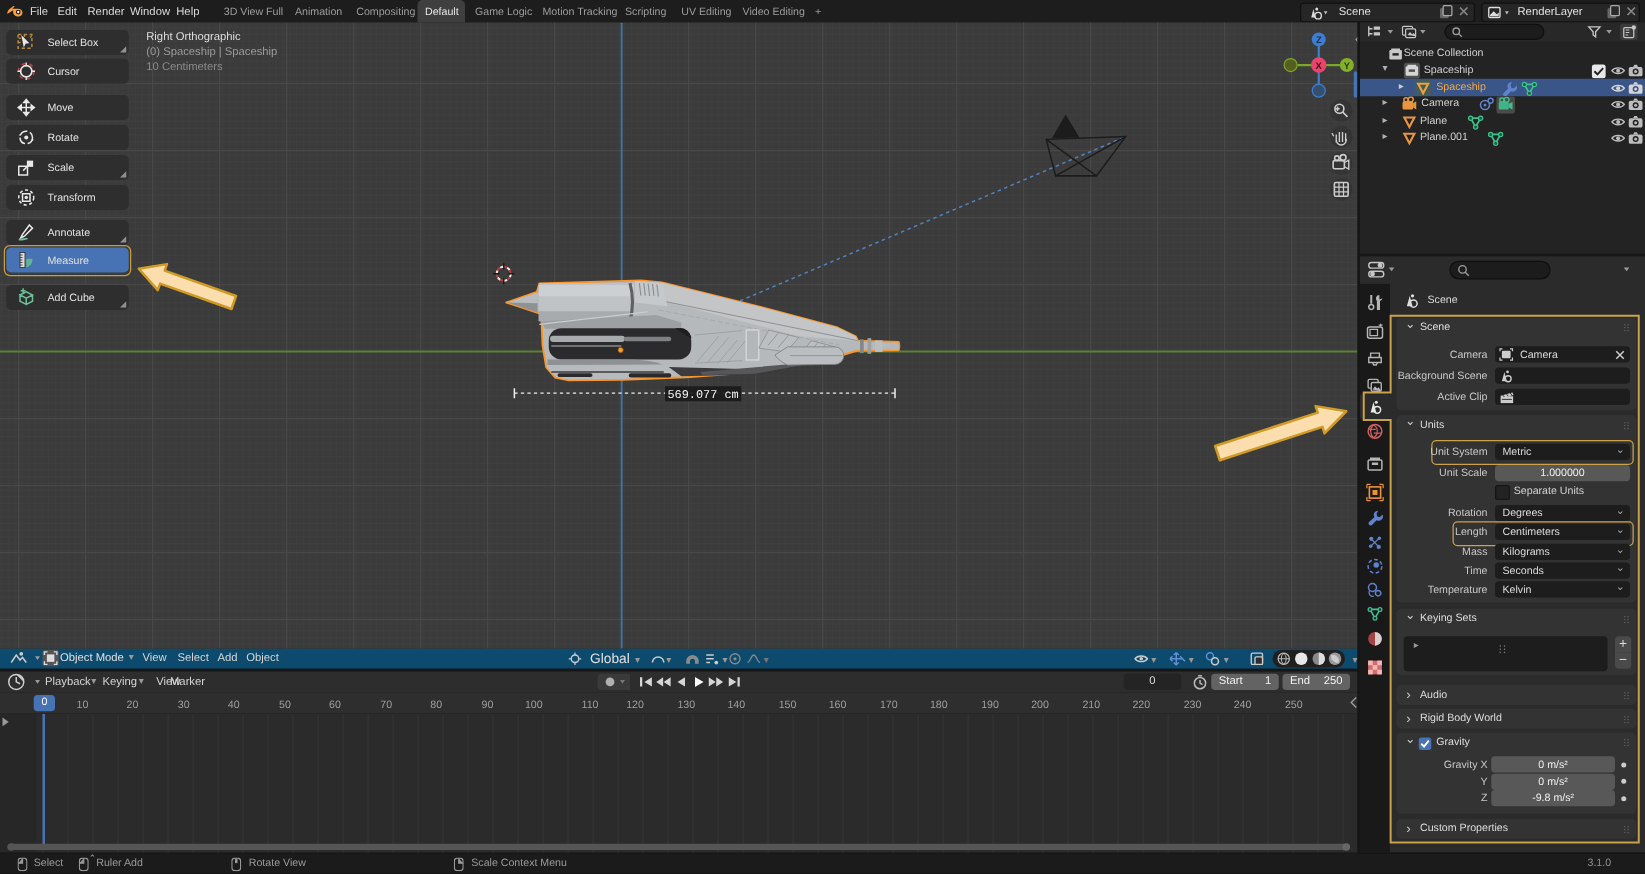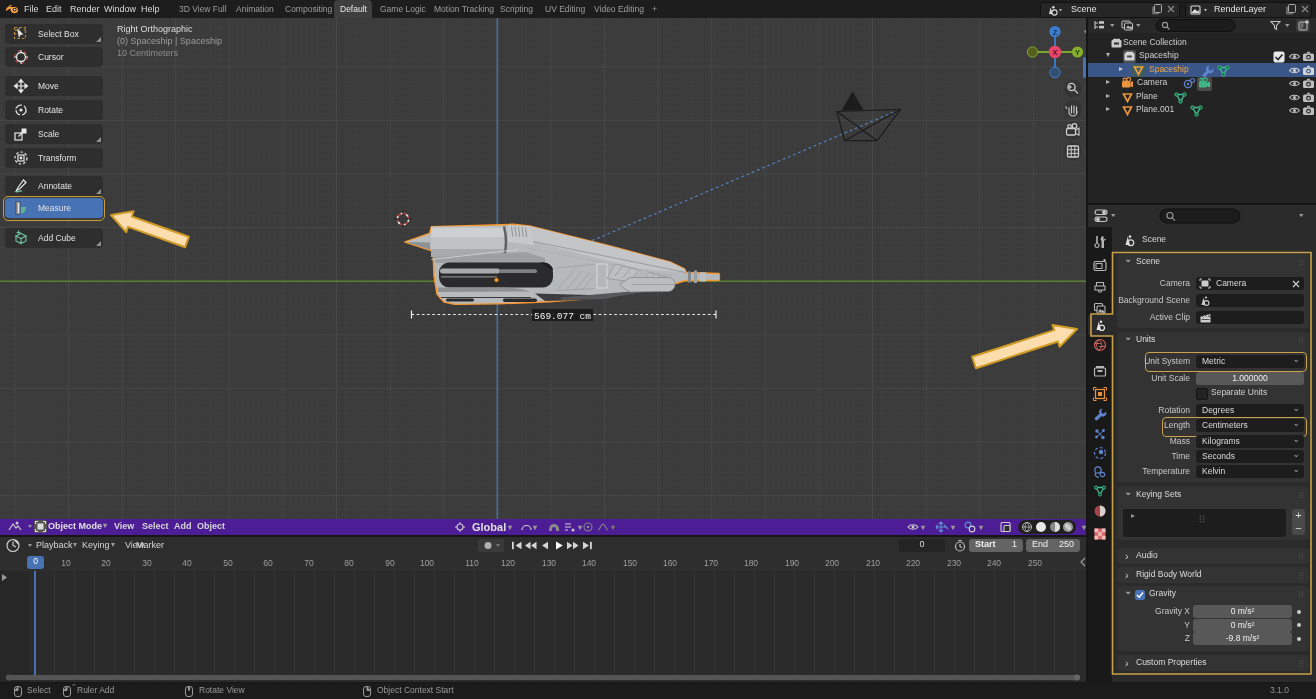--- a/index.html
+++ b/index.html
@@ -15,21 +15,21 @@
   #tab-pill{position:absolute;left:334px;top:0px;width:38px;height:18px;background:#3f3f3f;border-radius:4px 4px 0 0;}
   .idwidget{position:absolute;top:2px;height:14px;background:#262626;border:1px solid #111;border-radius:3px;color:#e3e3e3;font-size:9px;}
   
   #vp{left:0;top:18px;width:1086px;height:501px;background:#3b3b3b;}
   
   .tbtn{position:absolute;left:5px;width:98px;height:20px;background:#2e2e2e;border-radius:4px;color:#e2e2e2;font-size:8.5px;line-height:20px;}
   .tbtn .lbl{position:absolute;left:33px;top:0;}
   .tbtn.sel{background:#4772b3;}
   .ticon{position:absolute;left:8px;top:2px;width:16px;height:16px;}
   
-  #vph{left:0;top:519px;width:1086px;height:16px;background:#4c1d95;color:#d6d6d6;font-size:9px;font-weight:bold;}
+  #vph{left:0;top:519px;width:1086px;height:16px;background:#0c4a6e;color:#d6d6d6;font-size:9px;}
   
   #tlh{left:0;top:537px;width:1086px;height:17px;background:#2d2d2d;color:#d6d6d6;font-size:9px;}
   #ruler{left:0;top:554px;width:1086px;height:17px;background:#2e2e2e;color:#9f9f9f;font-size:8.5px;}
   #tlbody{left:0;top:571px;width:1086px;height:112px;background:#2b2b2b;overflow:hidden;}
   
   #outliner{left:1088px;top:18px;width:228px;height:187px;background:#232323;}
   #outlhead{position:absolute;left:0;top:0;width:228px;height:15px;background:#282828;}
   .orow{position:absolute;left:0;width:228px;height:13.5px;color:#cfcfcf;font-size:8.5px;}
   #props{left:1088px;top:205px;width:228px;height:477px;background:#2b2b2b;}
   #tabstrip{position:absolute;left:0;top:22px;width:24px;height:455px;background:#191919;}
@@ -400,21 +400,21 @@
       <path d="M57 4.8 v7.4 l5.5 -3.7 Z M63 4.8 v7.4 l5.5 -3.7 Z"></path>
       <path d="M73 4.8 v7.4 l6 -3.7 Z"></path>
         <rect x="80" y="4.8" width="1.8" height="7.4"></rect>
     </svg>
     <span style="position:absolute;left:899px;top:2px;width:46px;height:13px;background:#242424;border-radius:3px;text-align:center;color:#ddd;">0</span>
     <svg width="14" height="14" viewBox="0 0 14 14" style="position:absolute;left:953px;top:2px">
         <circle cx="7" cy="7.5" r="4.5" fill="none" stroke="#bbb" stroke-width="1.2"></circle>
         <path d="M7 5 v2.5 l2 1.2 M5.5 1.5 h3" stroke="#bbb" stroke-width="1.2" fill="none"></path>
       </svg>
     <span style="position:absolute;left:969px;top:2px;width:54px;height:13px;background:#636363;border-radius:3px;color:#f2f2f2;">
-        <i style="font-style:normal;position:absolute;left:6px;font-weight:bold;">Start</i>
+        <i style="font-style:normal;position:absolute;left:6px;">Start</i>
         <i style="font-style:normal;position:absolute;right:6px;">1</i>
       </span>
     <span style="position:absolute;left:1026px;top:2px;width:54px;height:13px;background:#636363;border-radius:3px;color:#f2f2f2;">
         <i style="font-style:normal;position:absolute;left:6px;">End</i>
         <i style="font-style:normal;position:absolute;right:6px;">250</i>
       </span>
   </div>
   <div id="ruler" class="abs">
     <span style="position:absolute;left:27px;top:1.5px;width:17px;height:13px;background:#4772b3;border-radius:3px;color:#fff;text-align:center;">0</span>
     <span class="rnum" style="left:66px">10</span>
@@ -855,21 +855,21 @@
     <span style="position:absolute;left:77px;top:2px;">Ruler Add</span>
     <svg class="mouse" style="left:185px" viewBox="0 0 8 11">
         <rect x="0.5" y="0.5" width="7" height="10" rx="2.5" fill="none" stroke="#999"></rect>
         <rect x="3" y="1" width="2" height="3.5" fill="#999"></rect>
       </svg>
     <span style="position:absolute;left:199px;top:2px;">Rotate View</span>
     <svg class="mouse" style="left:363px" viewBox="0 0 8 11">
         <rect x="0.5" y="0.5" width="7" height="10" rx="2.5" fill="none" stroke="#999"></rect>
         <path d="M7.5 4.5 h-3.5 v-4" stroke="#999" fill="#999"></path>
       </svg>
-    <span style="position:absolute;left:377px;top:2px;">Object Context Start</span>
+    <span style="position:absolute;left:377px;top:2px;">Scale Context Menu</span>
     <span style="position:absolute;left:1270px;top:2px;color:#8f8f8f;">3.1.0</span>
   </div>
 
   <div class="sep" style="left:1086px;top:18px;width:2px;height:665px;"></div>
   <div class="sep" style="left:0;top:535px;width:1086px;height:2px;"></div>
   <div class="sep" style="left:1088px;top:203px;width:228px;height:2px;"></div>
   <div class="sep" style="left:0;top:682px;width:1316px;height:1px;"></div>
 </div>
 
 </body></html>

